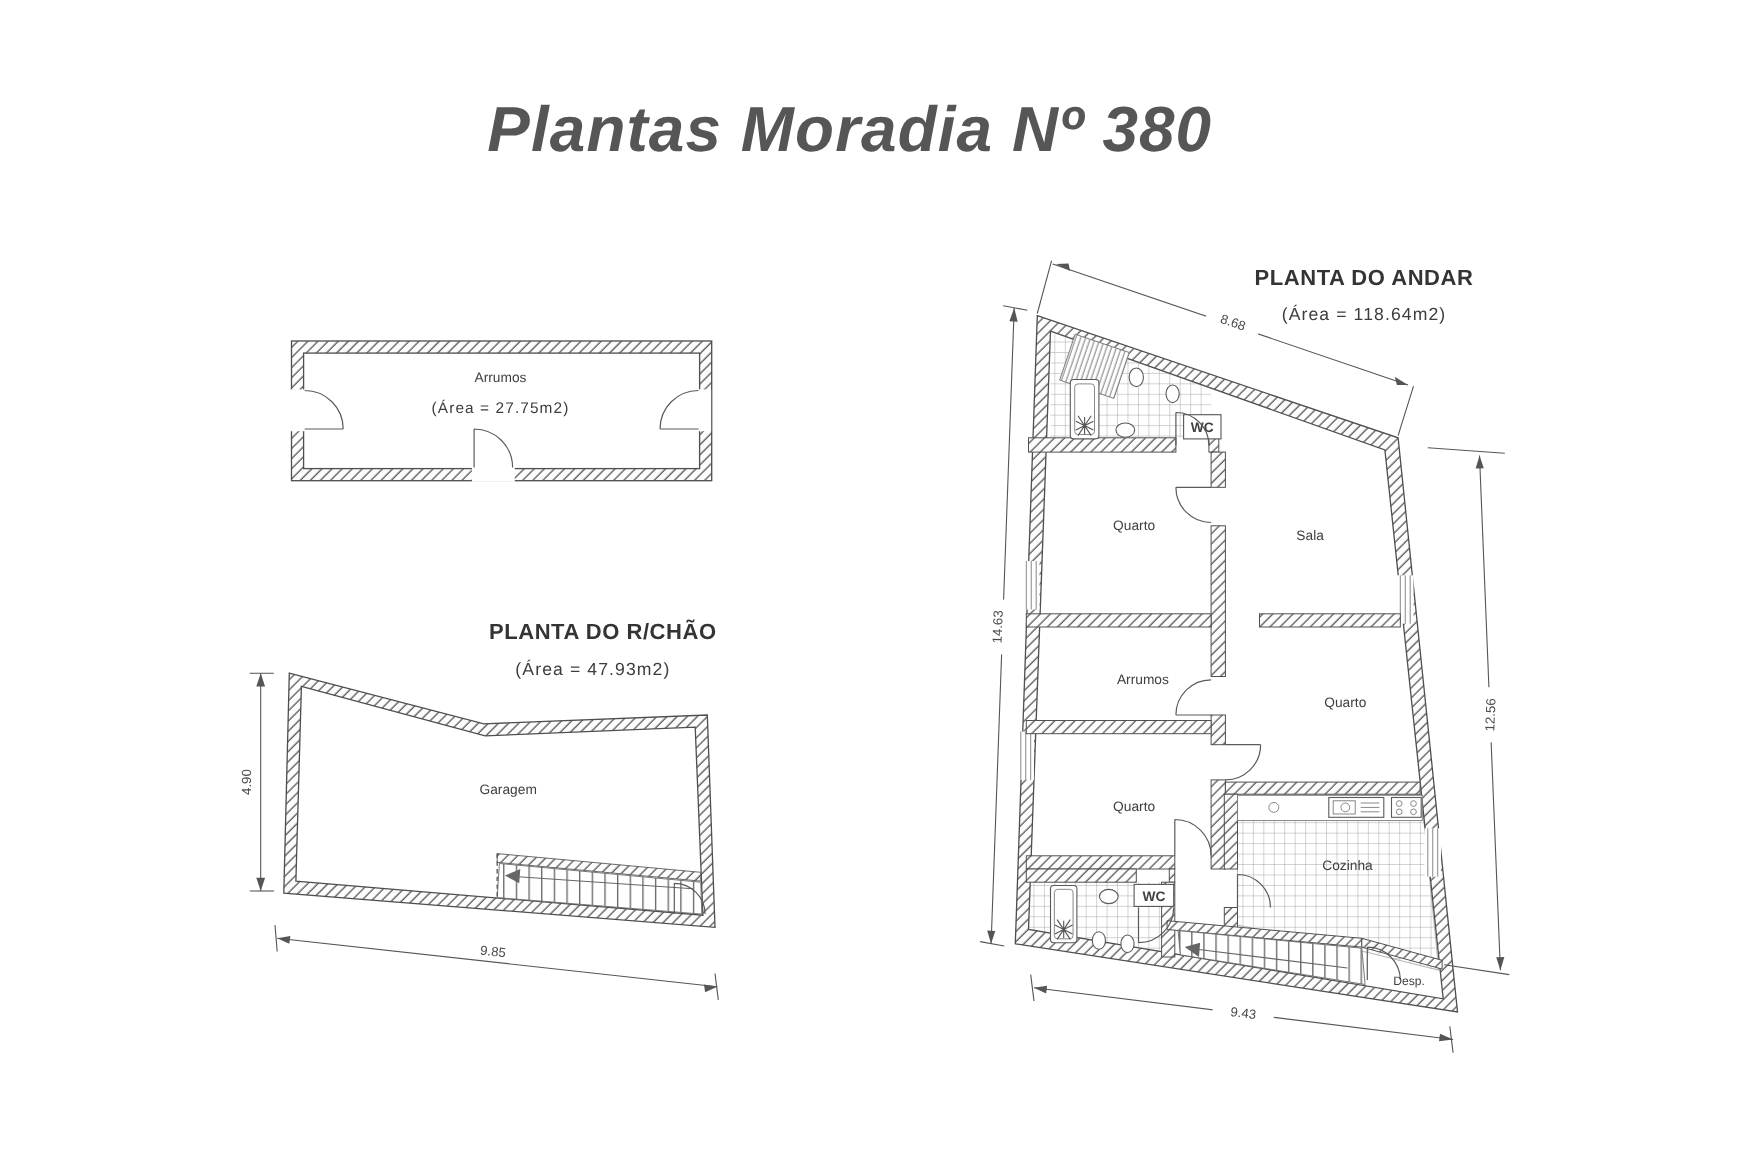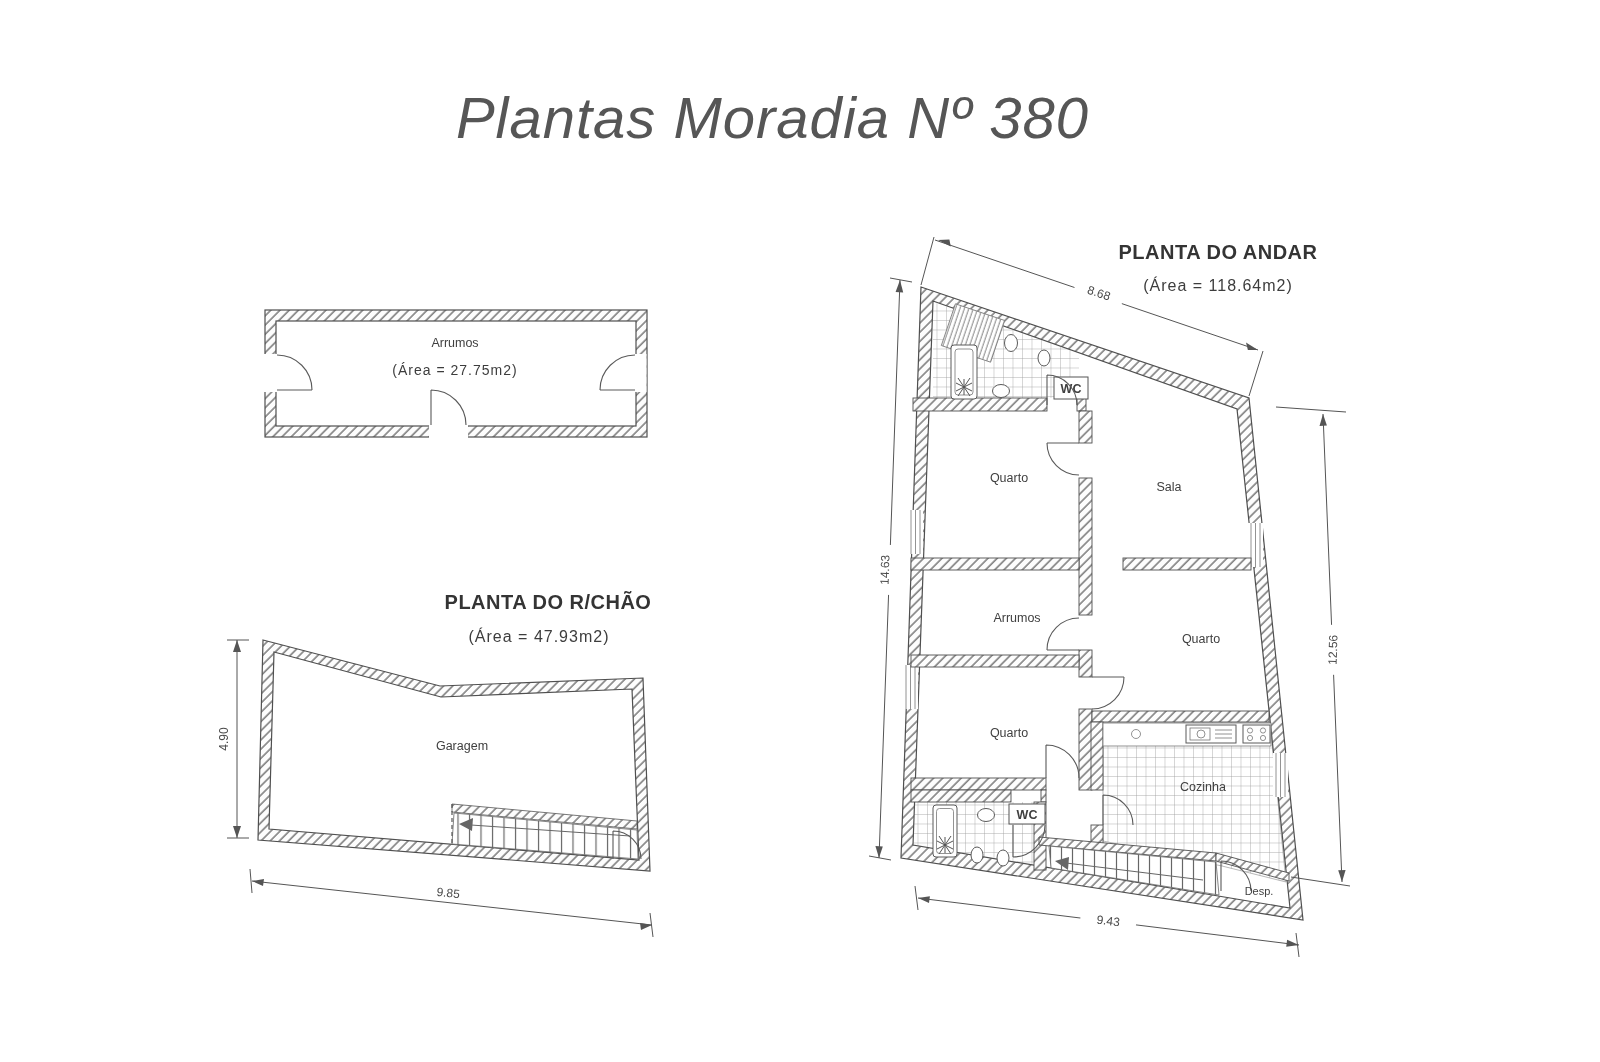--- a/index.html
+++ b/index.html
@@ -1,19 +1,19 @@
 <!DOCTYPE html>
 <html><head>
 <meta charset="utf-8">
 <style>
   html,body{margin:0;padding:0;background:#ffffff;}
   .canvas{position:relative;width:1600px;height:1062px;background:#ffffff;overflow:hidden;
           font-family:"Liberation Sans",sans-serif;}
   .page-title{position:absolute;left:0;top:84px;width:1545px;text-align:center;
-              font-size:58px;font-weight:normal;font-style:italic;color:#565656;
+              font-size:58px;font-weight:bold;font-style:italic;color:#565656;
               letter-spacing:1px;}
   .plan{position:absolute;}
   .plan svg{display:block;}
   .watermark{position:absolute;left:593px;top:446px;width:420px;height:145px;z-index:50;
              pointer-events:none;}
   svg text{font-family:"Liberation Sans",sans-serif;fill:#3a3a3a;}
   .plan-title{font-size:20px;font-weight:bold;letter-spacing:0.5px;fill:#343434;}
   .area-label{font-size:16px;letter-spacing:1px;fill:#3d3d3d;}
   .room-label{font-size:12.5px;fill:#404040;}
   .small-label{font-size:11px;fill:#404040;}
@@ -53,21 +53,21 @@
       <g>
         <path class="door" d="M22,93 H57 M57,93 A35,35 0 0 0 22,58"></path>
         <path class="door" d="M380,93 H345 M345,93 A35,35 0 0 1 380,58"></path>
         <path class="door" d="M176,128 V93 M176,93 A35,35 0 0 1 211,128"></path>
       </g>
       <text x="200" y="50" text-anchor="middle" class="room-label">Arrumos</text>
       <text x="200" y="78" text-anchor="middle" class="area-label" style="font-size:14px">(Área  =  27.75m2)</text>
     </svg>
   </div>
 
-  <div class="plan" style="left:215px;top:573px;width:460px;height:365px;">
+  <div class="plan" style="left:215px;top:545px;width:460px;height:365px;">
     <svg width="460" height="365" viewBox="0 0 460 365">
       <defs>
         <pattern id="hG" width="6.5" height="6.5" patternUnits="userSpaceOnUse" patternTransform="rotate(45)">
           <rect width="6.5" height="6.5" fill="#fdfdfd"></rect>
           <line x1="1" y1="0" x2="1" y2="6.5" stroke="#636363" stroke-width="1.3"></line>
         </pattern>
         <pattern id="pG" width="11.5" height="11.5" patternUnits="userSpaceOnUse">
           <rect width="11.5" height="11.5" fill="#ffffff"></rect>
           <line x1="1.5" y1="0" x2="1.5" y2="11.5" stroke="#666666" stroke-width="1.2"></line>
         </pattern>
@@ -112,21 +112,21 @@
         <polygon points="37,308 49,306 48,313" class="dimhead"></polygon>
         <polygon points="437,352 425,350 426,357" class="dimhead"></polygon>
         <g transform="rotate(6.3 233 322)">
           <rect x="207" y="312" width="52" height="15" fill="#ffffff"></rect>
           <text x="233" y="324" text-anchor="middle" class="dim-label">9.85</text>
         </g>
       </g>
     </svg>
   </div>
 
-  <div class="plan" style="left:851px;top:225px;width:500px;height:790px;text-decoration:underline;">
+  <div class="plan" style="left:873px;top:225px;width:500px;height:790px;text-decoration:underline;">
     <svg width="500" height="790" viewBox="0 0 500 790">
       <defs>
         <pattern id="hU" width="6.5" height="6.5" patternUnits="userSpaceOnUse" patternTransform="rotate(45)">
           <rect width="6.5" height="6.5" fill="#fdfdfd"></rect>
           <line x1="1" y1="0" x2="1" y2="6.5" stroke="#636363" stroke-width="1.3"></line>
         </pattern>
         <pattern id="tU" width="9.5" height="9.5" patternUnits="userSpaceOnUse">
           <path d="M9.5,0 H0 V9.5" fill="none" stroke="#9a9a9a" stroke-width="0.8"></path>
         </pattern>
         <pattern id="pU" width="11" height="11" patternUnits="userSpaceOnUse">

